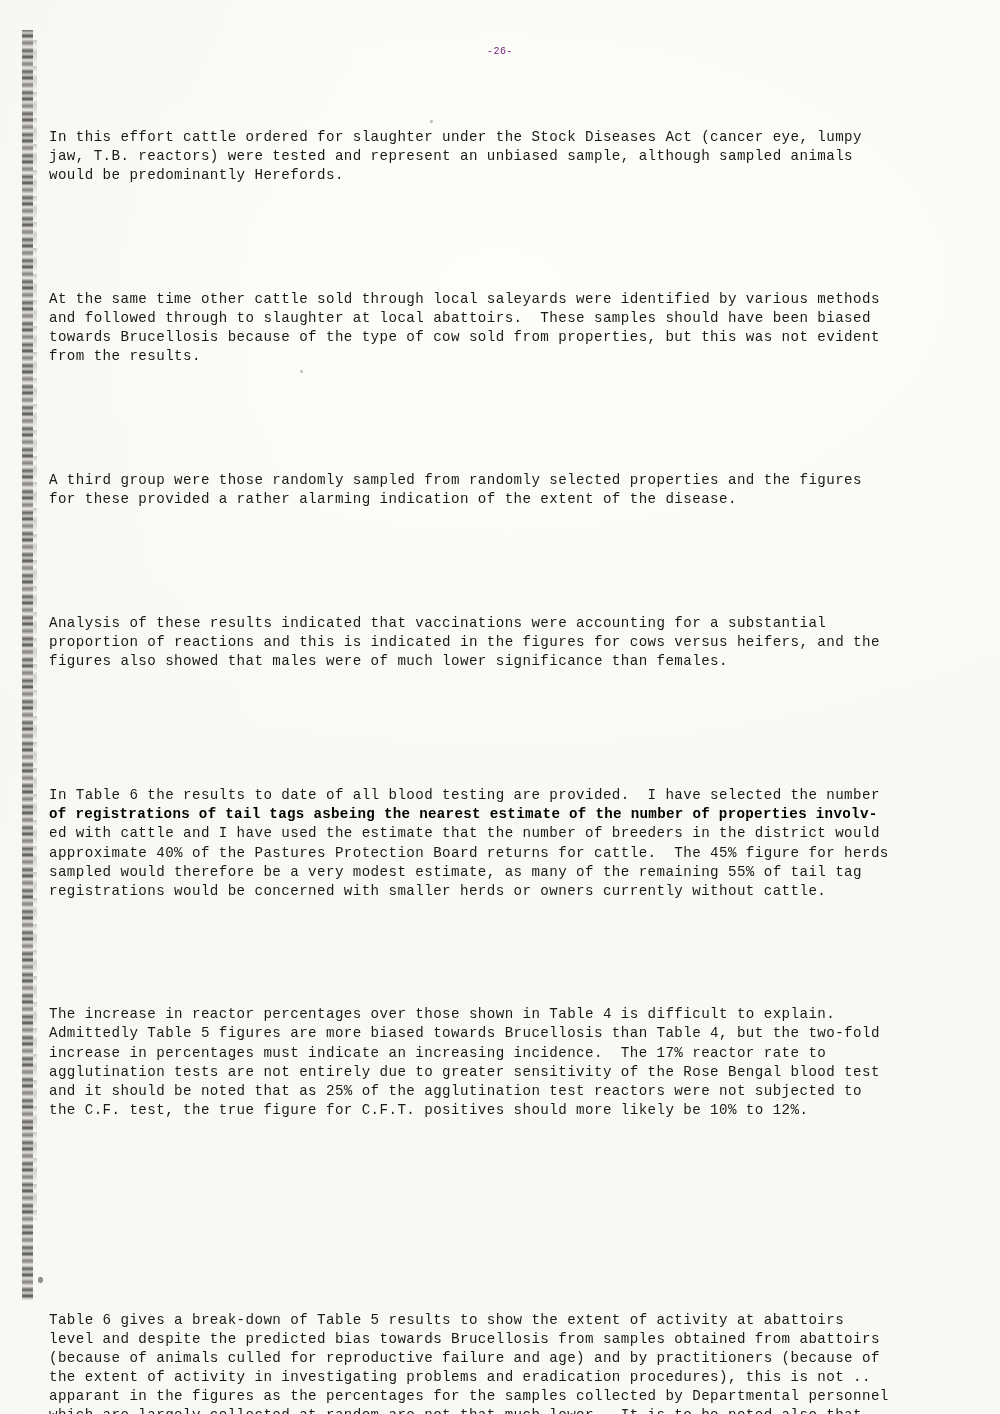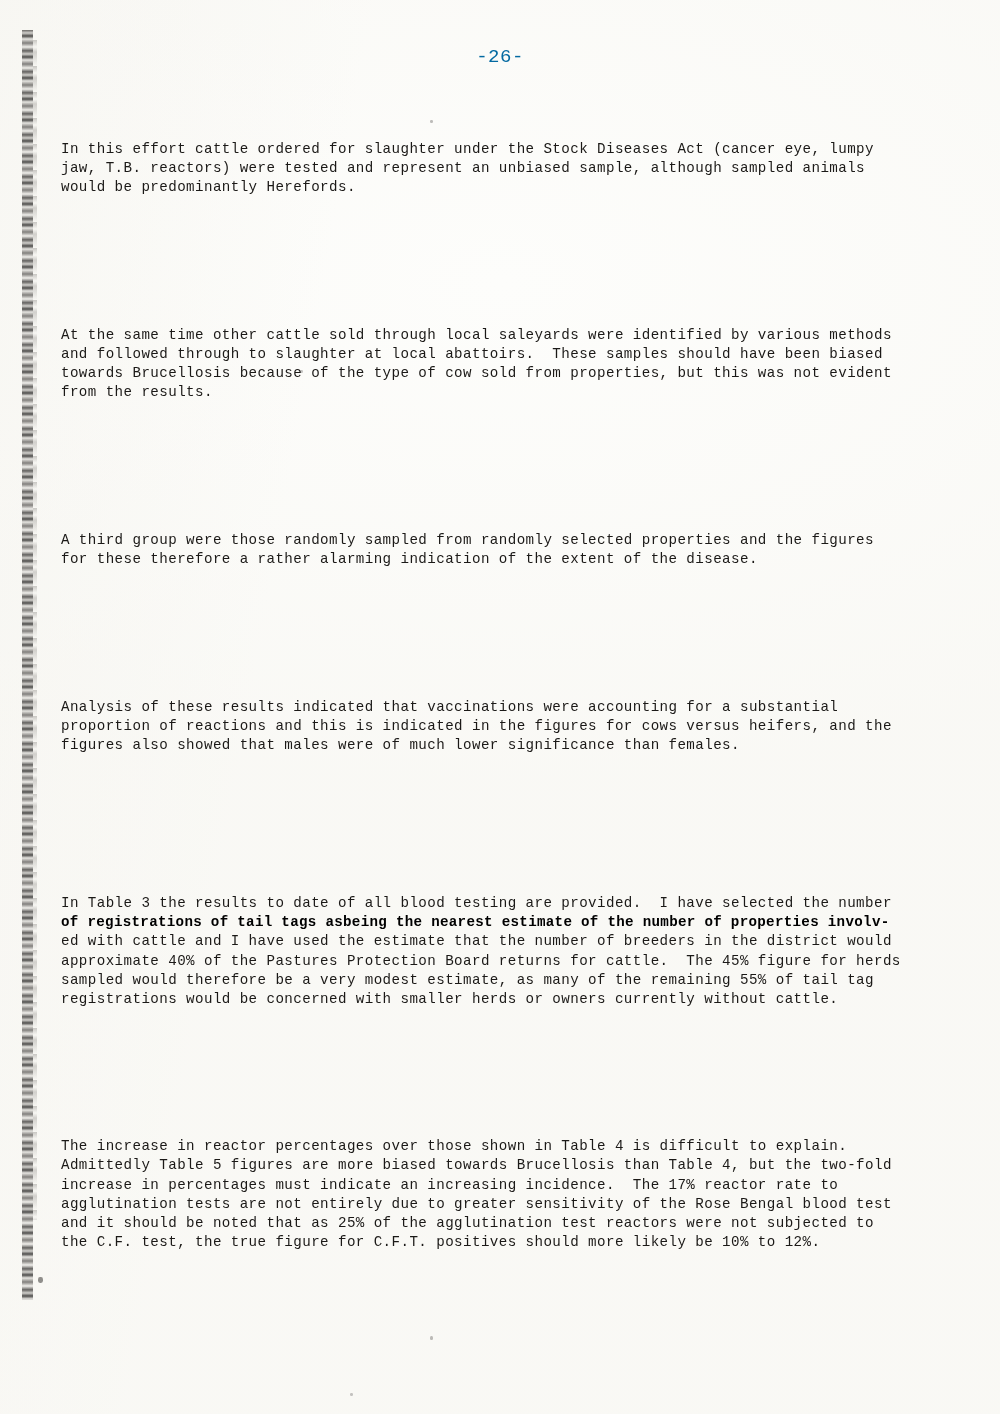--- a/index.html
+++ b/index.html
@@ -61,38 +61,38 @@
     );
     pointer-events: none;
   }
 
   .page-number {
     position: absolute;
     top: 46px;
     left: 0;
     width: 1000px;
     text-align: center;
-    font-size: 19px;
+    font-size: 10px;
     letter-spacing: 0.5px;
-    color: #0369a1;
+    color: #701a75;
   }
 
   .body-text {
     position: absolute;
     top: 70px;
     left: 48px;
     width: 952px;
     font-size: 14.2px;
     line-height: 19.1px;
     color: #1b1917;
     letter-spacing: 0.42px;
     white-space: pre;
   }
   .para {
-    margin: 13px;
+    margin: 1px;
     white-space: pre;
   }
   .gap-sm { height: 7px; }
   .gap-lg { height: 18px; }
 
   .overstruck {
     color: #000000;
     font-weight: bold;
     letter-spacing: 0.30px;
   }
@@ -124,29 +124,29 @@
 would be predominantly Herefords.</div>
     <div class="gap-sm"></div>
 
     <div class="para">At the same time other cattle sold through local saleyards were identified by various methods
 and followed through to slaughter at local abattoirs.  These samples should have been biased
 towards Brucellosis because of the type of cow sold from properties, but this was not evident
 from the results.</div>
     <div class="gap-sm"></div>
 
     <div class="para">A third group were those randomly sampled from randomly selected properties and the figures
-for these therefore a rather alarming indication of the extent of the disease.</div>
+for these provided a rather alarming indication of the extent of the disease.</div>
     <div class="gap-sm"></div>
 
     <div class="para">Analysis of these results indicated that vaccinations were accounting for a substantial
 proportion of reactions and this is indicated in the figures for cows versus heifers, and the
 figures also showed that males were of much lower significance than females.</div>
     <div class="gap-lg"></div>
 
-    <div class="para"><span>In Table 3 the results to date of all blood testing are provided.  I have selected the number</span>
+    <div class="para"><span>In Table 6 the results to date of all blood testing are provided.  I have selected the number</span>
 <span class="overstruck">of registrations of tail tags asbeing the nearest estimate of the number of properties involv-</span>
 <span>ed with cattle and I have used the estimate that the number of breeders in the district would
 approximate 40% of the Pastures Protection Board returns for cattle.  The 45% figure for herds
 sampled would therefore be a very modest estimate, as many of the remaining 55% of tail tag
 registrations would be concerned with smaller herds or owners currently without cattle.</span></div>
     <div class="gap-sm"></div>
 
     <div class="para">The increase in reactor percentages over those shown in Table 4 is difficult to explain.
 Admittedly Table 5 figures are more biased towards Brucellosis than Table 4, but the two-fold
 increase in percentages must indicate an increasing incidence.  The 17% reactor rate to

